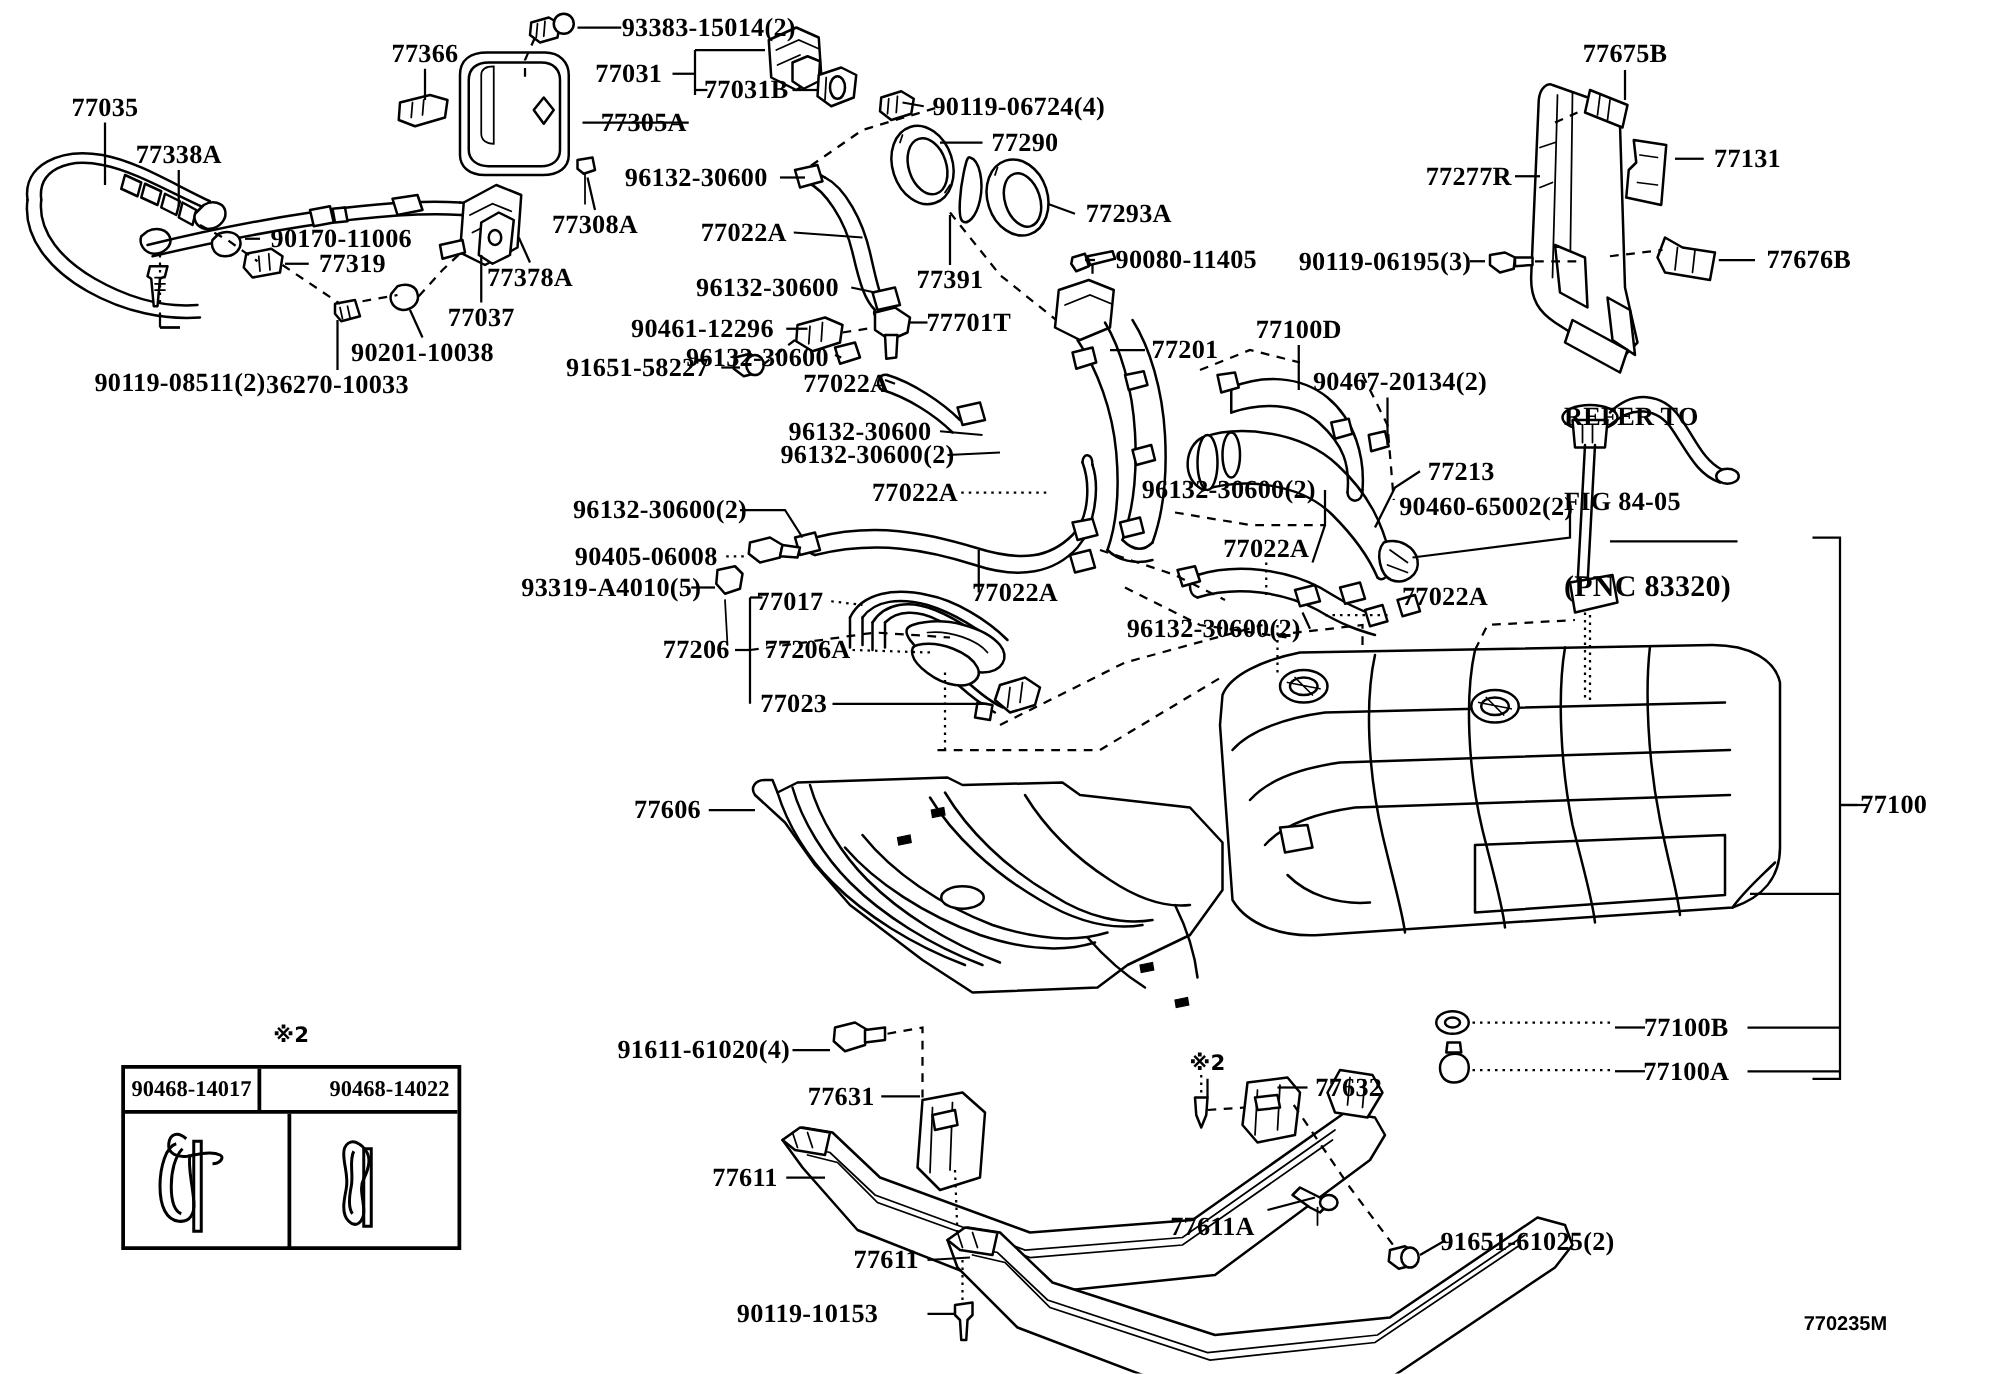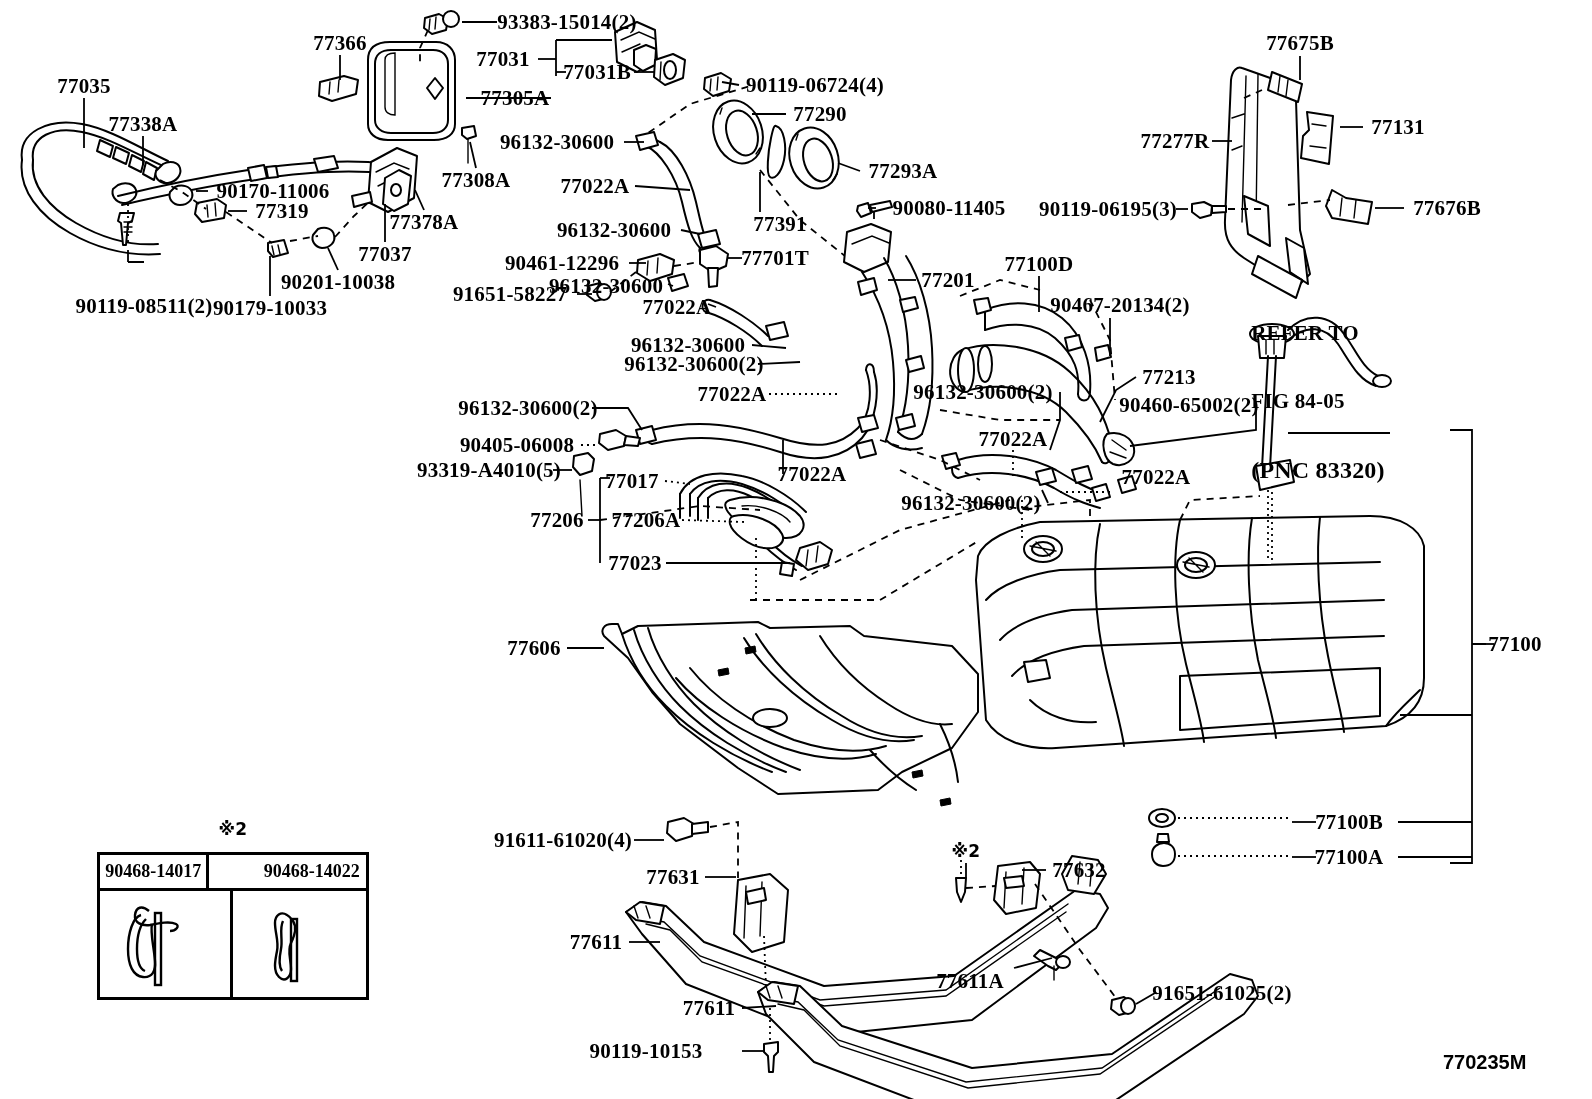--- a/index.html
+++ b/index.html
@@ -34,21 +34,21 @@
     letter-spacing: 0.2px;
     transform: translate(-50%, -50%);
     user-select: none;
   }
   .lbl.multi { white-space: pre; text-align: left; transform: translate(0, -50%); }
   .lbl.mark { font-family: "DejaVu Sans", sans-serif; font-size: 17px; font-weight: 700; }
   .diagcode {
     position: absolute;
     font-family: "Liberation Sans", "DejaVu Sans", sans-serif;
     font-weight: 700;
-    font-size: 20px;
+    font-size: 16px;
     color: #000;
     white-space: nowrap;
   }
   
   #legend {
     position: absolute;
     left: 97px;
     top: 852px;
     width: 272px;
     height: 148px;
@@ -541,42 +541,42 @@
       <path class="lead" d="M966,863 L966,878"></path>
     </g>
   </svg>
 
   <div id="callouts">
       <div class="lbl" style="left: 84px; top: 86px;">77035</div>
       <div class="lbl" style="left: 143px; top: 124px;">77338A</div>
       <div class="lbl" style="left: 273px; top: 191px;">90170-11006</div>
       <div class="lbl" style="left: 282px; top: 211px;">77319</div>
       <div class="lbl" style="left: 144px; top: 274px; margin-top: 32px;">90119-08511(2)</div>
-      <div class="lbl" style="left: 270px; top: 308px;">90179-10033</div>
+      <div class="lbl" style="left: 270px; top: 308px;">36270-10033</div>
       <div class="lbl" style="left: 338px; top: 282px;">90201-10038</div>
       <div class="lbl" style="left: 385px; top: 254px;">77037</div>
       <div class="lbl" style="left: 424px; top: 222px;">77378A</div>
       <div class="lbl" style="left: 340px; top: 43px;">77366</div>
       <div class="lbl" style="left: 567px; top: 22px;">93383-15014(2)</div>
       <div class="lbl" style="left: 503px; top: 59px;">77031</div>
       <div class="lbl" style="left: 597px; top: 72px;">77031B</div>
       <div class="lbl" style="left: 515px; top: 98px;">77305A</div>
       <div class="lbl" style="left: 476px; top: 180px;">77308A</div>
       <div class="lbl" style="left: 557px; top: 142px;">96132-30600</div>
       <div class="lbl" style="left: 595px; top: 186px;">77022A</div>
       <div class="lbl" style="left: 614px; top: 230px;">96132-30600</div>
       <div class="lbl" style="left: 562px; top: 263px;">90461-12296</div>
       <div class="lbl" style="left: 510px; top: 294px;">91651-58227</div>
       <div class="lbl" style="left: 775px; top: 258px;">77701T</div>
       <div class="lbl" style="left: 606px; top: 286px;">96132-30600</div>
       <div class="lbl" style="left: 677px; top: 307px;">77022A</div>
       <div class="lbl" style="left: 815px; top: 85px;">90119-06724(4)</div>
       <div class="lbl" style="left: 820px; top: 114px;">77290</div>
       <div class="lbl" style="left: 903px; top: 171px;">77293A</div>
-      <div class="lbl" style="left: 760px; top: 224px; margin-left: 20px;">77391</div>
+      <div class="lbl" style="left: 760px; top: 224px;">77391</div>
       <div class="lbl" style="left: 949px; top: 208px;">90080-11405</div>
       <div class="lbl" style="left: 948px; top: 280px;">77201</div>
       <div class="lbl" style="left: 1039px; top: 264px;">77100D</div>
       <div class="lbl" style="left: 1120px; top: 305px;">90467-20134(2)</div>
       <div class="lbl" style="left: 1108px; top: 209px;">90119-06195(3)</div>
       <div class="lbl" style="left: 1175px; top: 141px;">77277R</div>
       <div class="lbl" style="left: 1300px; top: 43px;">77675B</div>
       <div class="lbl" style="left: 1398px; top: 127px;">77131</div>
       <div class="lbl" style="left: 1447px; top: 208px;">77676B</div>
       <div class="lbl" style="left: 1169px; top: 377px;">77213</div>

